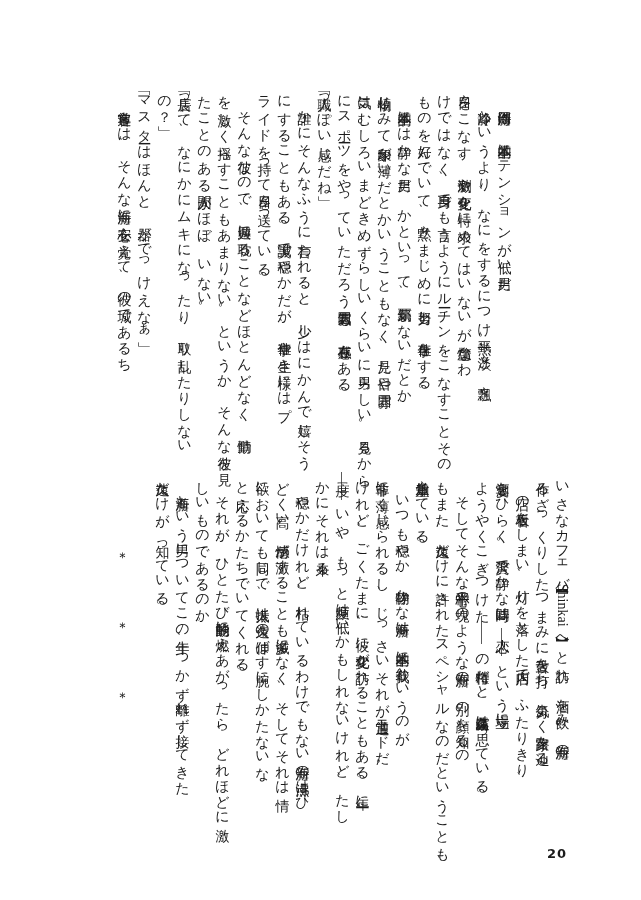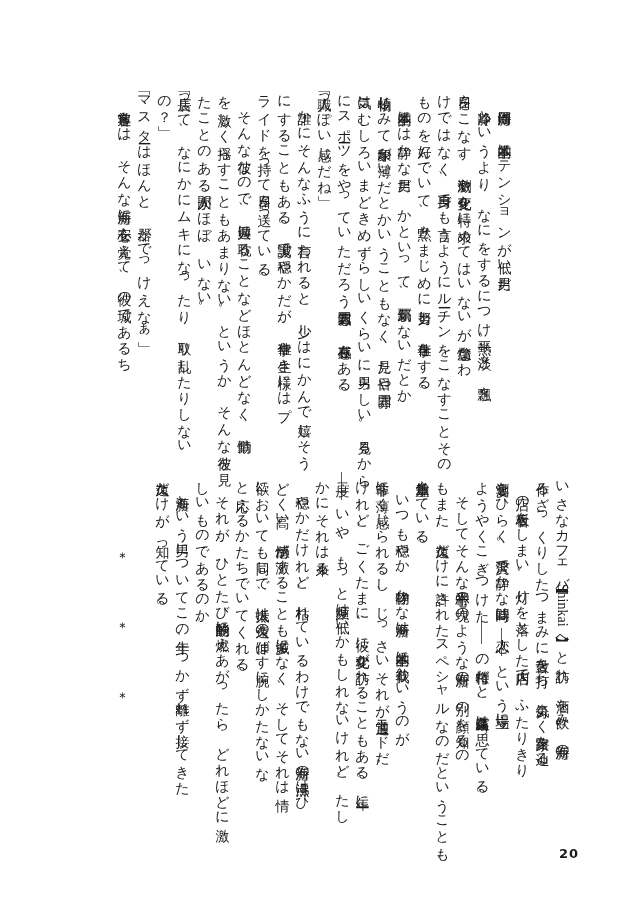--- a/index.html
+++ b/index.html
@@ -47,21 +47,20 @@
   }
   .page-number {
     position: absolute;
     left: 547px;
     top: 846px;
     color: #1b1b1b;
     font-family: "DejaVu Sans", "Liberation Sans", sans-serif;
     font-size: 13px;
     font-weight: 600;
     letter-spacing: 1px;
-    margin-left: 12px;
   }
 </style>
 </head>
 <body>
 
 <div class="page">
 
   <div class="vblock block-top"><div class="tline">　新海円は、基本的にテンションが低い男だ。</div><div class="tline">　冷静というより、なにをするにつけ平熱。淡々と、飄々と</div><div class="tline">日々をこなす。刺激や変化を特に求めてはいないが怠惰なわ</div><div class="tline">けではなく、自身でも言うようにルーチンをこなすことその</div><div class="tline">ものを好んでいて、黙々とまじめに努力し、仕事をする。</div><div class="tline">　基本的には静かな男だ。かといって、覇気がないだとか、</div><div class="tline">植物じみて印象が薄いだとかいうこともなく、見た目や雰囲</div><div class="tline">気はむしろいまどきめずらしいくらいに男らしい。見るから</div><div class="tline">にスポーツをやっていただろう雰囲気も、存在感もある。</div><div class="tline">「職人っぽい感じだね」</div><div class="tline">　誰かにそんなふうに言われると、少しはにかんで嬉しそう</div><div class="tline">にすることもある。誠実で穏やかだが、仕事や生き様にはプ</div><div class="tline">ライドを持って日々を送っている。</div><div class="tline">　そんな彼なので、遊興に耽ることなどほとんどなく、情動</div><div class="tline">を激しく揺らすこともあまりない。というか、そんな彼を見</div><div class="tline">たことのある人間がほぼ、いない。</div><div class="tline">「店長って、なにかにムキになったり、取り乱したりしない</div><div class="tline">の？」</div><div class="tline">「マスターはほんと、器がでっけえなぁ」</div><div class="tline">　常連客らは、そんな新海に安心を覚えて、彼の城であるち</div></div>
 
   <div class="vblock block-bottom"><div class="tline">いさなカフェバー【Shinkai】へと訪れ、酒を飲み、新海の</div><div class="tline">作るざっくりしたつまみに舌鼓を打ち、気分よく家路を辿る。</div><div class="tline">　店の看板をしまい、灯りを落とした店内で、ふたりきり、</div><div class="tline">酒宴をひらく。贅沢で静かな時間は、恋人――という立場に</div><div class="tline">ようやくこぎつけた――の特権だと、霧島久遠は思っている。</div><div class="tline">　そしてそんな平常心の塊のような新海の、別の顔を知るの</div><div class="tline">もまた、久遠だけに許されたスペシャルなのだということも、</div><div class="tline">重々承知している。</div><div class="tline">　いつも穏やか、物静かな新海は、基本的に我欲というのが</div><div class="tline">非常に薄く感じられるし、じっさいそれが通常モードだ。</div><div class="tline">けれど、ごくたまに、彼に変化が訪れることもある。年に一、</div><div class="tline">二度――いや、もっと頻度は低いかもしれないけれど、たし</div><div class="tline">かにそれは来る。</div><div class="tline">　穏やかだけれど、枯れているわけでもない新海の沸点はひ</div><div class="tline">どく高い。感情が激することも滅多になく、そしてそれは情</div><div class="tline">欲においても同じで、大抵は久遠の伸ばす腕にしかたないな</div><div class="tline">と応えるかたちでいてくれる。</div><div class="tline">　それが、ひとたび能動的に燃えあがったら、どれほどに激</div><div class="tline">しいものであるのか。</div><div class="tline">　新海という男についてこの十年、つかず離れず接してきた</div><div class="tline">久遠だけが、知っている。</div><div class="tline">　</div><div class="tline">　　　　　＊　　　　＊　　　　＊</div></div>

